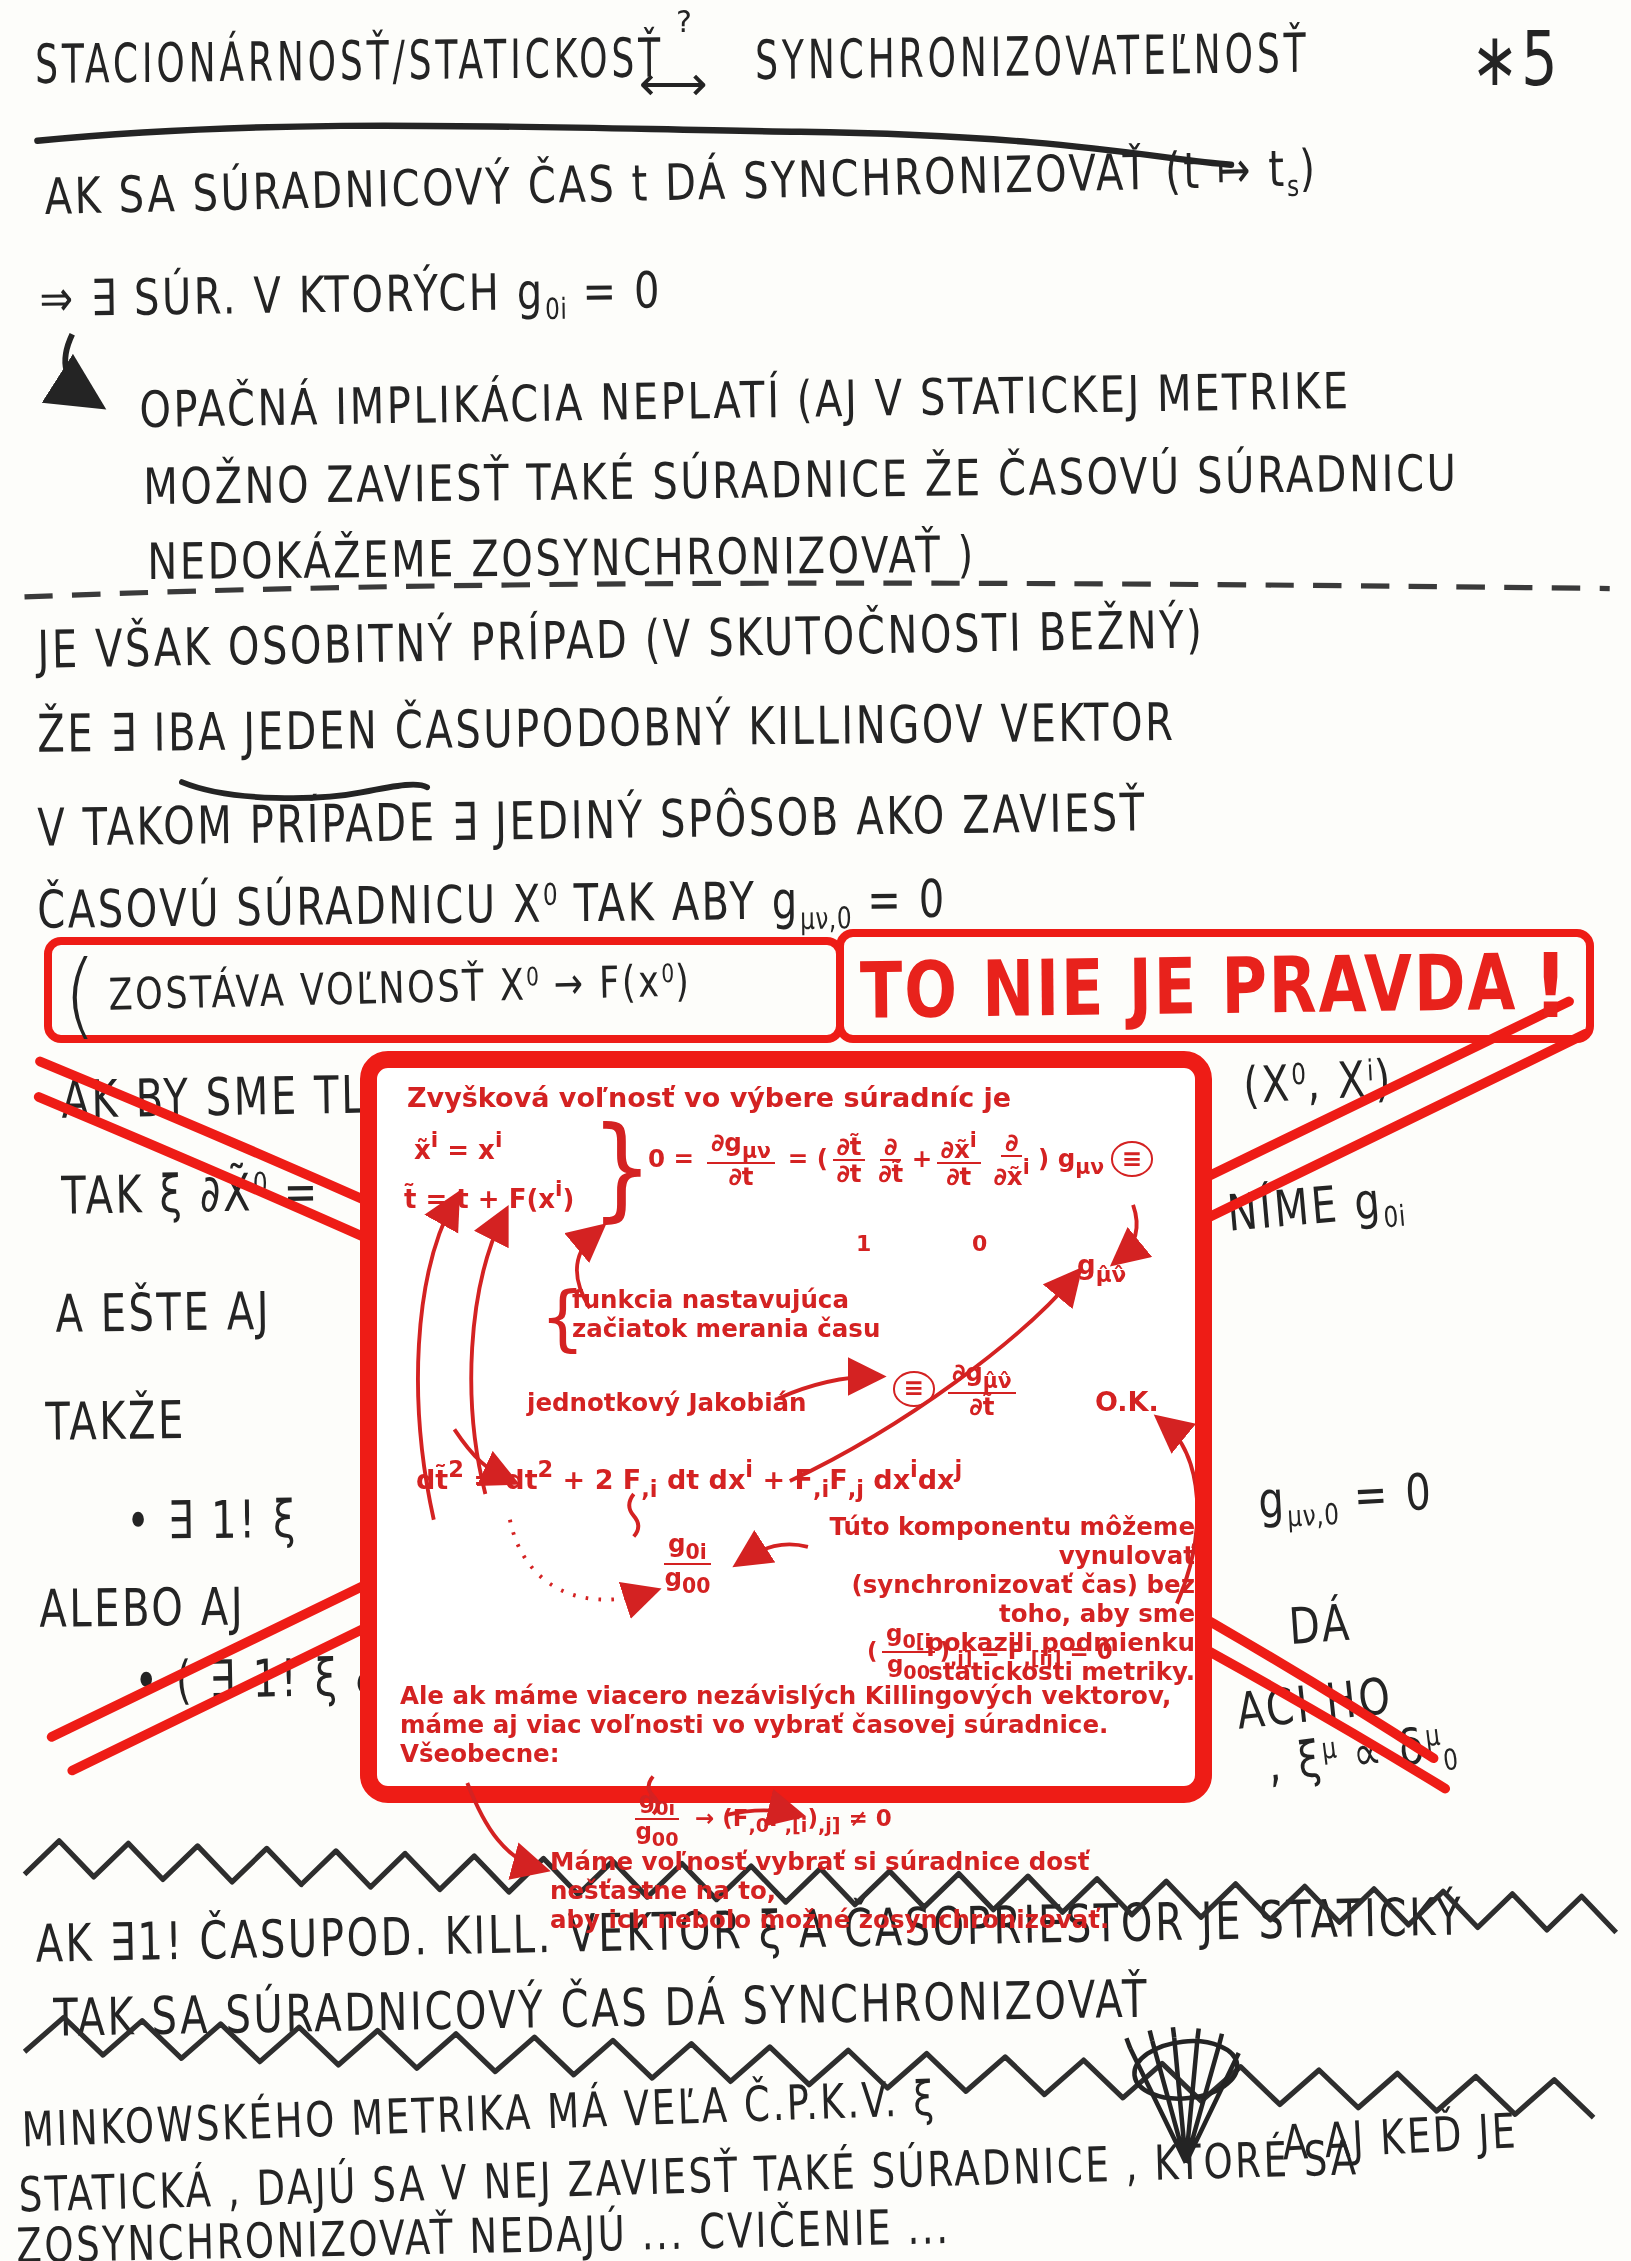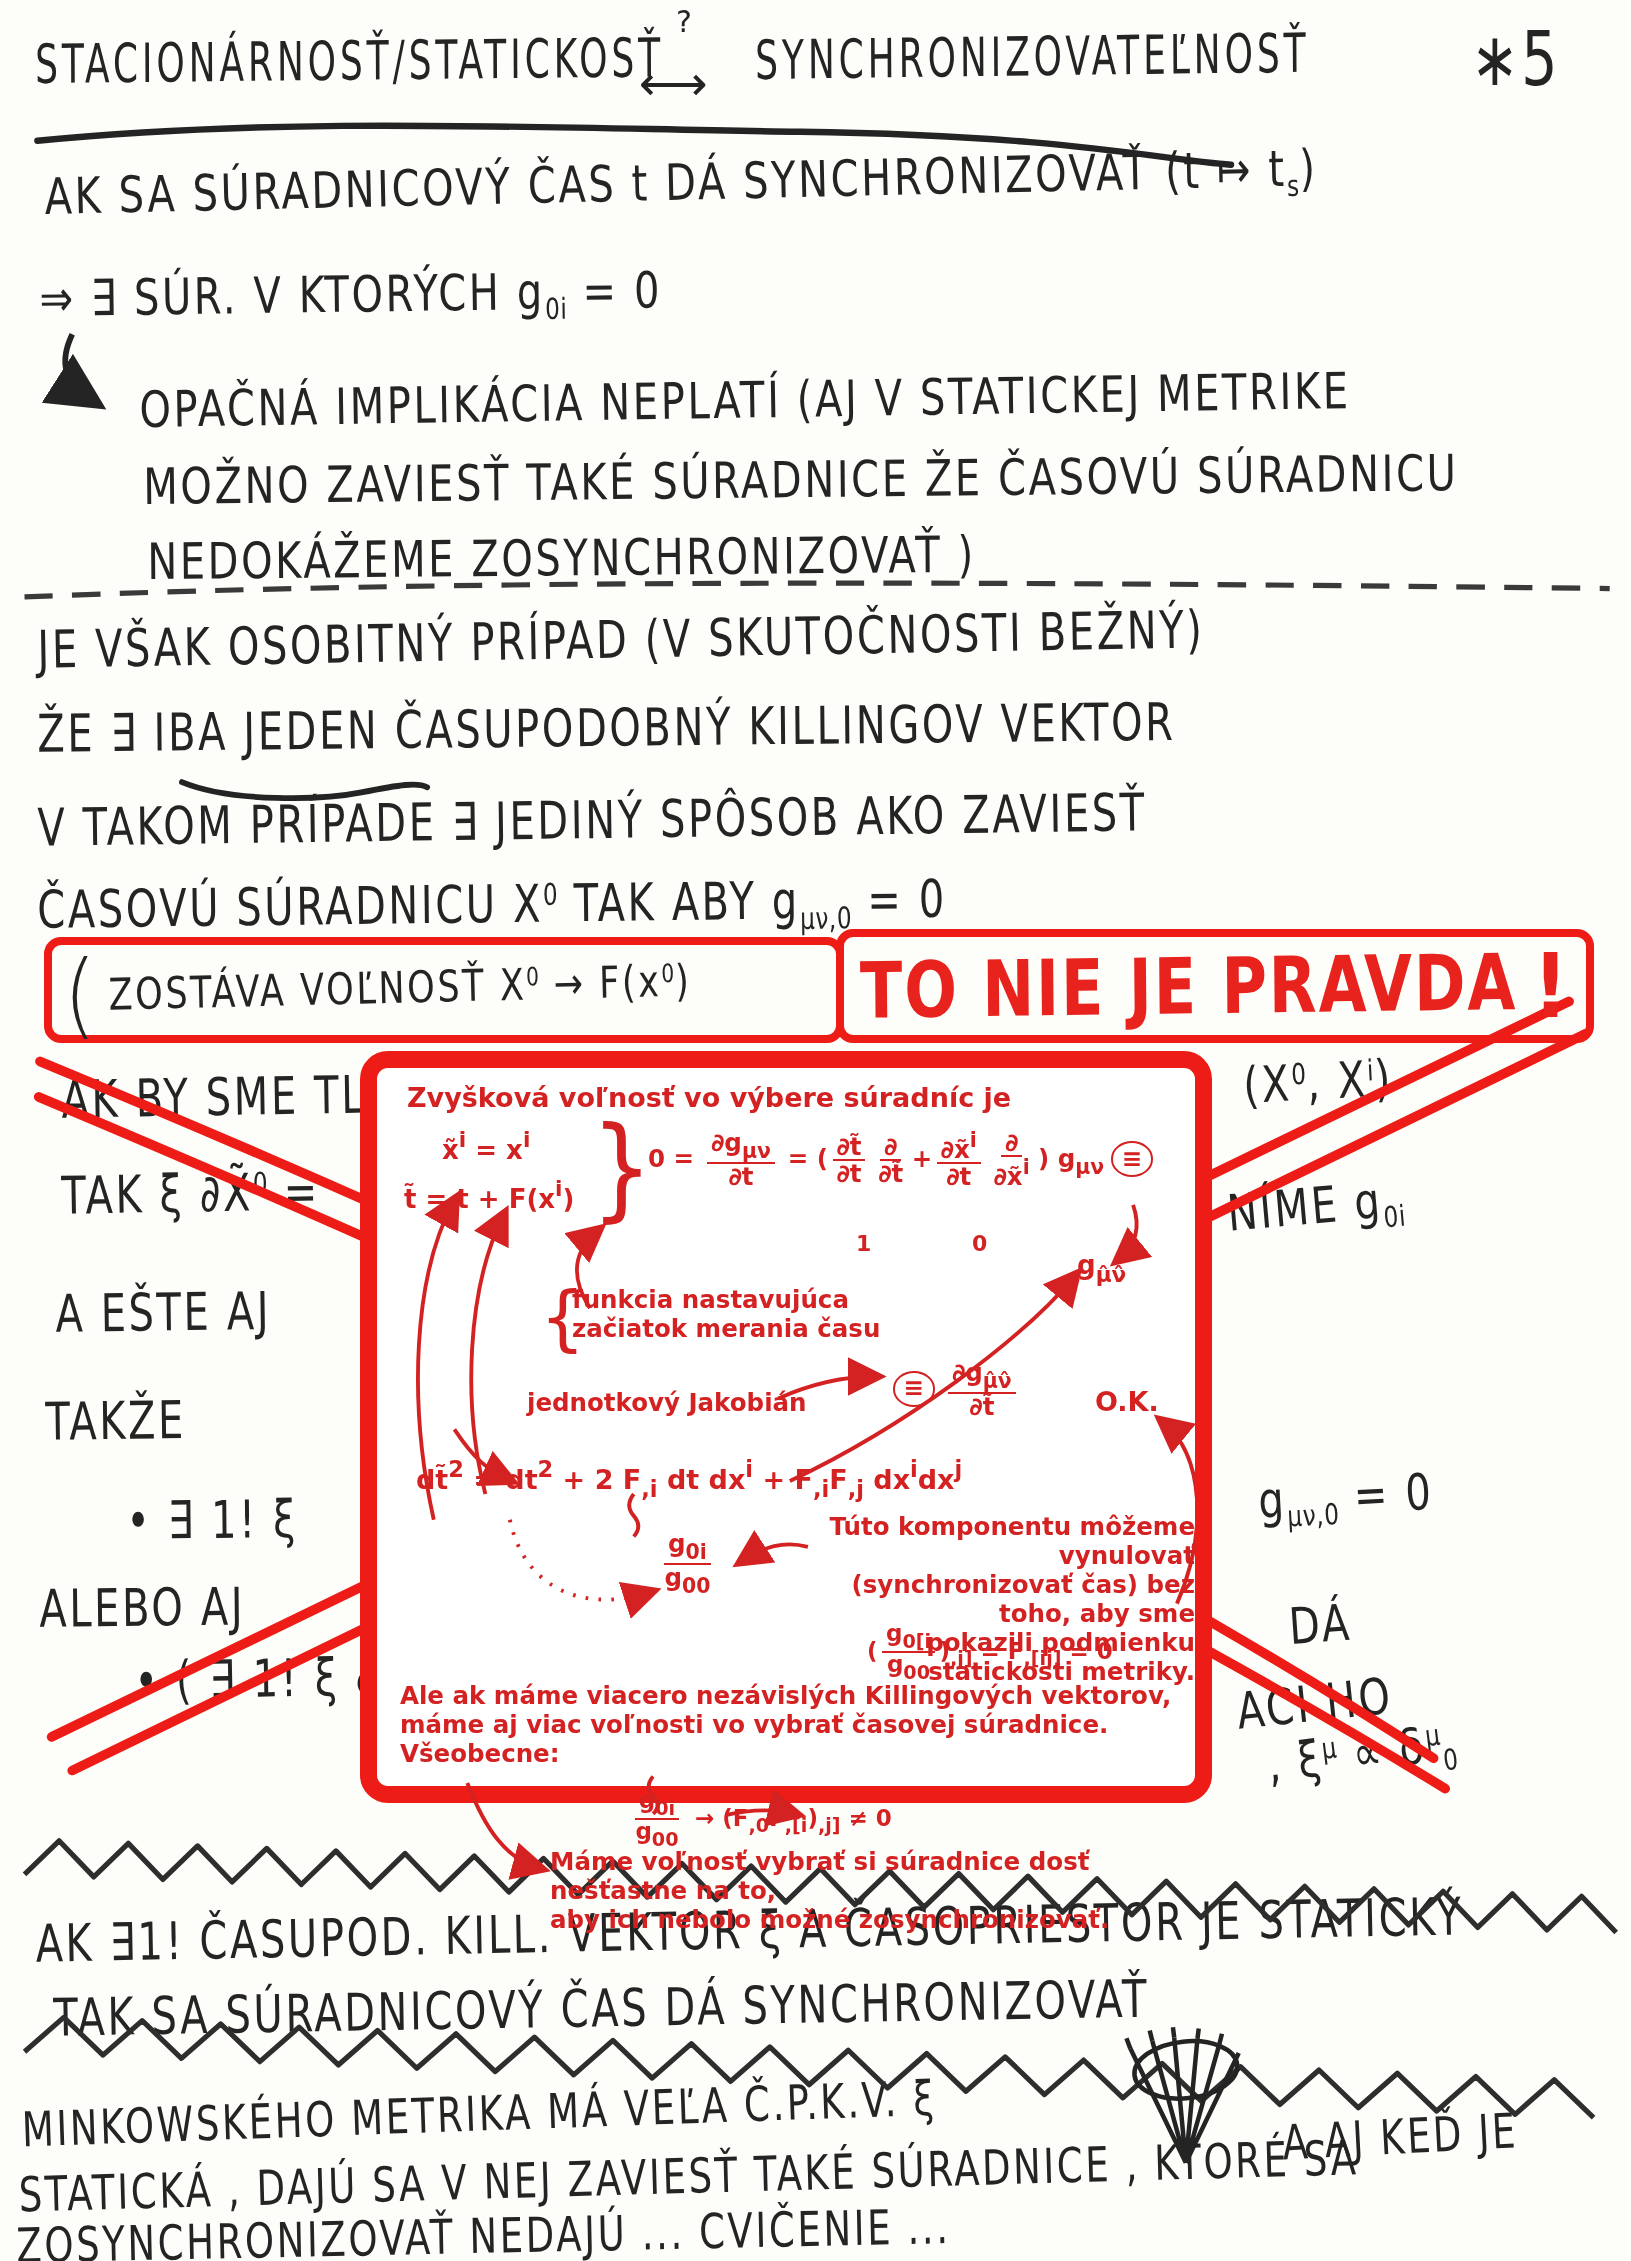--- a/index.html
+++ b/index.html
@@ -102,21 +102,21 @@
     <g stroke="#242424" stroke-width="7" fill="none">
       <path d="M1838,3352 L1752,3175 M1838,3352 L1786,3163 M1838,3352 L1820,3158 M1838,3352 L1856,3160 M1838,3352 L1890,3168 M1838,3352 L1920,3182"></path>
       <ellipse cx="1838" cy="3208" rx="80" ry="44" transform="rotate(-6 1838 3208)"></ellipse>
       <path d="M1752,3175 l-6,-16 M1786,3163 l-4,-16 M1820,3158 l-2,-16 M1856,3160 l2,-16 M1890,3168 l4,-16"></path>
     </g>
   </svg>
 
   <div class="insetbox">
     <div class="item" style="left:30px;top:14px;font-size:27px;">Zvyšková voľnosť vo výbere súradníc je</div>
 
-    <div class="item formula" style="left:37px;top:59px;font-size:26px;font-weight:700;margin-left:28px;">x̃<sup>i</sup> = x<sup>i</sup></div>
+    <div class="item formula" style="left:37px;top:59px;font-size:26px;font-weight:700;">x̃<sup>i</sup> = x<sup>i</sup></div>
     <div class="item formula" style="left:27px;top:108px;font-size:26px;font-weight:700;">t̃ = t + F(x<sup>i</sup>)</div>
     <div class="item" style="left:214px;top:43px;font-size:97px;font-weight:400;transform:scaleY(1.15);">}</div>
 
     <div class="item formula" style="left:271px;top:62px;font-size:24.5px;font-weight:700;">0 = <span class="frac"><span class="fn">∂g<sub>μν</sub></span><span class="fd">∂t</span></span> = (<span class="frac"><span class="fn">∂t̃</span><span class="fd">∂t</span></span><span class="frac"><span class="fn">∂</span><span class="fd">∂t̃</span></span>+<span class="frac"><span class="fn">∂x̃<sup>i</sup></span><span class="fd">∂t</span></span><span class="frac"><span class="fn">∂</span><span class="fd">∂x̃<sup>i</sup></span></span>) g<sub>μν</sub><span class="circ">≡</span></div>
     <div class="item" style="left:479px;top:163px;font-size:22px;">1</div>
     <div class="item" style="left:595px;top:163px;font-size:22px;">0</div>
     <div class="item formula" style="left:700px;top:182px;font-size:26px;font-weight:700;">g<sub>μ̂ν̂</sub></div>
 
     <div class="item" style="left:163px;top:208px;font-size:71px;font-weight:400;">{</div>
     <div class="item" style="left:195px;top:218px;font-size:24.5px;">funkcia nastavujúca

